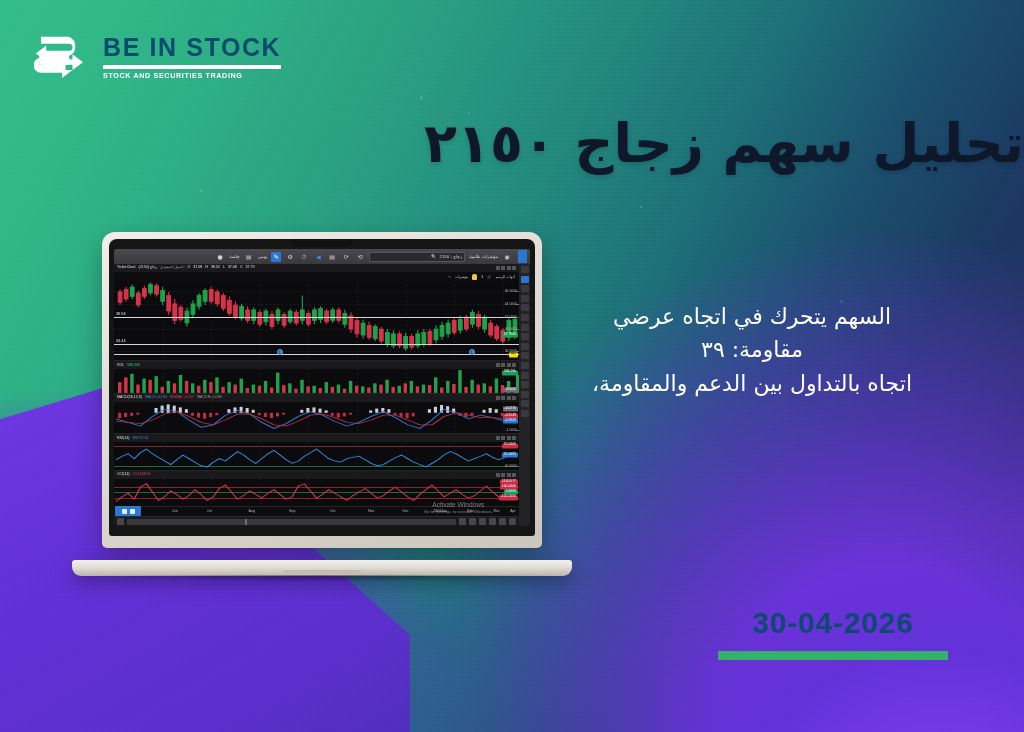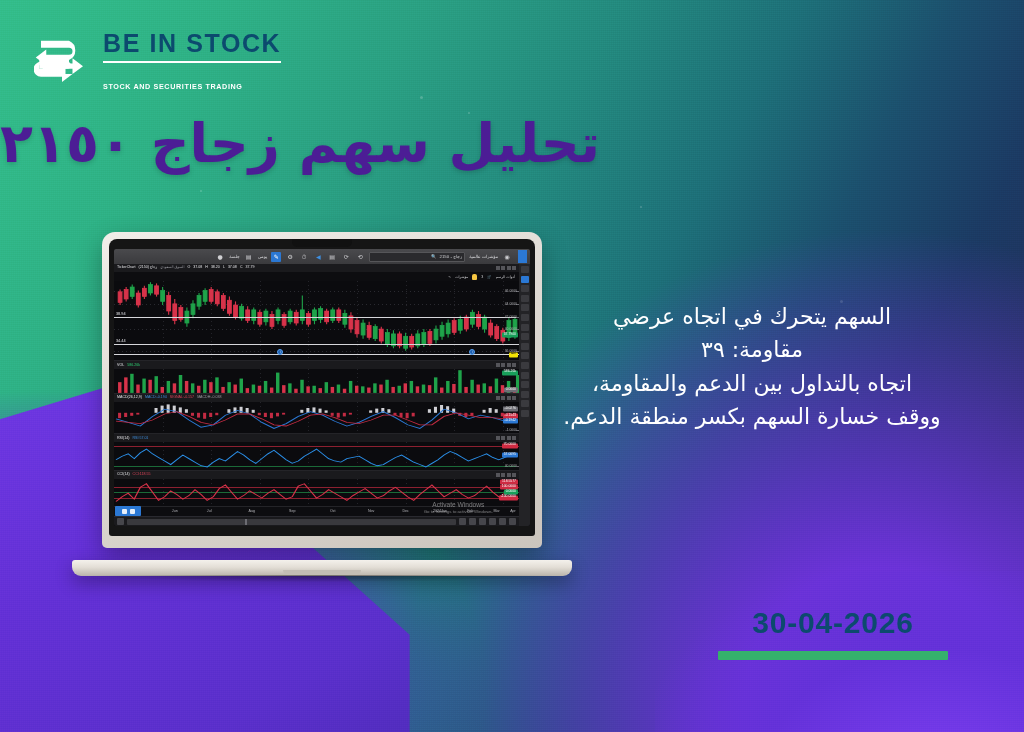--- a/index.html
+++ b/index.html
@@ -51,27 +51,27 @@
   #logo { position:absolute; left:34px; top:28px; display:flex; align-items:center; gap:13px; }
   .logo-mark { width:56px; height:56px; position:relative; }
   .logo-text-wrap { padding-top:3px; }
   .logo-title {
     color:#0c4a6e; font-size:25px; font-weight:bold; letter-spacing:1.6px;
     font-family:"Liberation Sans", sans-serif; line-height:1;
   }
   .logo-sub {
     color:#fff; font-size:7.2px; font-weight:bold; letter-spacing:.62px;
     font-family:"Liberation Sans", sans-serif; margin-top:5px;
-    border-top:2px solid #ffffff; padding-top:19px; width:100%;
+    border-top:4px solid #ffffff; padding-top:2px; width:100%;
   }
 
   
   #headline {
-    position:absolute; left:0; right:0; top:112px; text-align:left;
-    color:#4c1d95; font-size:54px; font-weight:bold; direction:rtl;
+    position:absolute; left:0; right:0; top:112px; text-align:right;
+    color:#0f172a; font-size:54px; font-weight:bold; direction:rtl;
     font-family:"DejaVu Sans", sans-serif; letter-spacing:-.5px;
     text-shadow:0 2px 5px rgba(0,0,0,.17);
   }
 
   
   #body-copy {
     position:absolute; right:52px; top:300px; width:440px;
     text-align:center; direction:rtl; color:#ffffff;
     font-family:"DejaVu Sans", sans-serif; font-size:22px; line-height:1.52;
   }
@@ -279,21 +279,20 @@
     <div class="logo-sub">STOCK AND SECURITIES TRADING</div>
   </div>
 </div>
 
 <div id="headline">تحليل سهم زجاج ٢١٥٠</div>
 
 <div id="body-copy">
   <span class="ln">السهم يتحرك في اتجاه عرضي</span>
   <span class="ln">مقاومة:  ٣٩</span>
   <span class="ln">اتجاه بالتداول بين الدعم والمقاومة،</span>
-  <span class="ln">ووقف خسارة السهم بكسر منطقة الدعم.</span>
 </div>
 
 <div id="date-block">
   <div id="date-text">30-04-2026</div>
   <div id="date-rule"></div>
 </div>
 
 <div id="laptop">
   <div class="lid">
     <div class="bezel">

